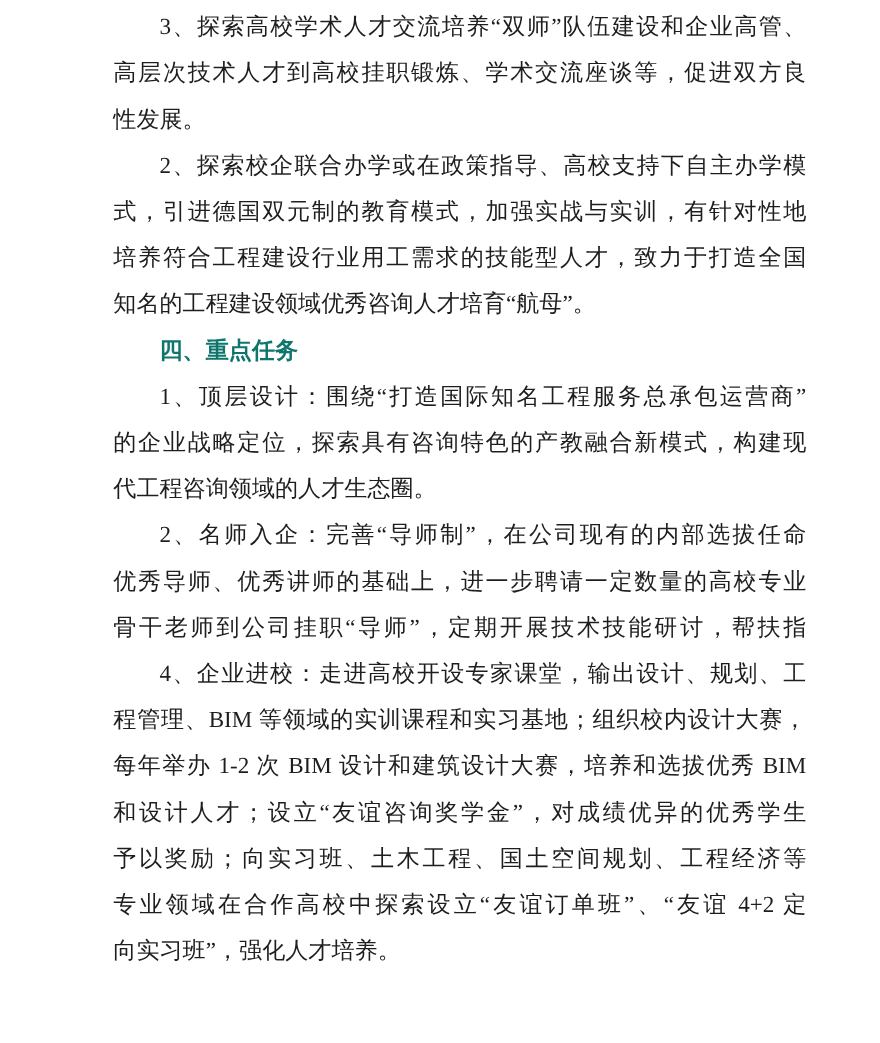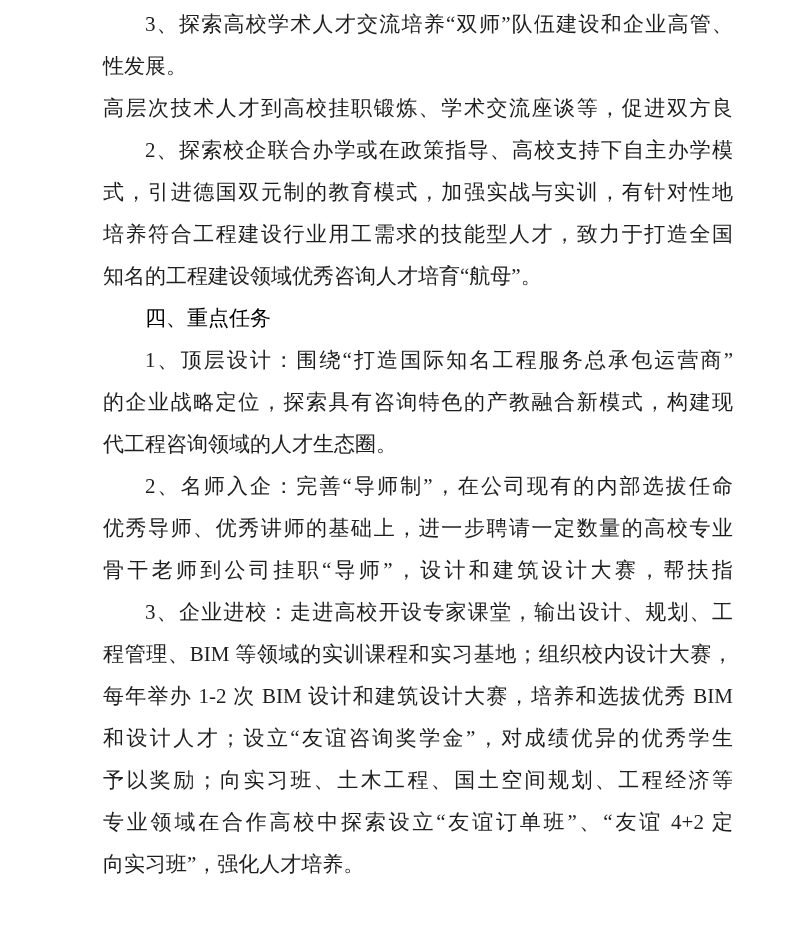--- a/index.html
+++ b/index.html
@@ -31,42 +31,42 @@
     color: #1e1e1e;
     letter-spacing: 0;
     text-align: justify;
     text-align-last: justify;
     text-justify: inter-character;
     white-space: normal;
     overflow: visible;
   }
   .line.first { text-indent: 2em; }
   .line.last  { text-align-last: left; }
-  .line.heading { font-weight: normal; color: #000000; }
+  .line.heading { font-weight: bold; color: #0f766e; }
 </style>
 </head>
 <body>
 
 <div class="page">
   <div class="body-text">
       <div class="line first">3、探索高校学术人才交流培养“双师”队伍建设和企业高管、</div>
+      <div class="line">高层次技术人才到高校挂职锻炼、学术交流座谈等，促进双方良</div>
       <div class="line last">性发展。</div>
-      <div class="line">高层次技术人才到高校挂职锻炼、学术交流座谈等，促进双方良</div>
       <div class="line first">2、探索校企联合办学或在政策指导、高校支持下自主办学模</div>
       <div class="line">式，引进德国双元制的教育模式，加强实战与实训，有针对性地</div>
       <div class="line">培养符合工程建设行业用工需求的技能型人才，致力于打造全国</div>
       <div class="line last">知名的工程建设领域优秀咨询人才培育“航母”。</div>
       <div class="line heading first last">四、重点任务</div>
       <div class="line first">1、顶层设计：围绕“打造国际知名工程服务总承包运营商”</div>
       <div class="line">的企业战略定位，探索具有咨询特色的产教融合新模式，构建现</div>
       <div class="line last">代工程咨询领域的人才生态圈。</div>
       <div class="line first">2、名师入企：完善“导师制”，在公司现有的内部选拔任命</div>
       <div class="line">优秀导师、优秀讲师的基础上，进一步聘请一定数量的高校专业</div>
-      <div class="line">骨干老师到公司挂职“导师”，设计和建筑设计大赛，帮扶指</div>
-      <div class="line first">3、企业进校：走进高校开设专家课堂，输出设计、规划、工</div>
+      <div class="line">骨干老师到公司挂职“导师”，定期开展技术技能研讨，帮扶指</div>
+      <div class="line first">4、企业进校：走进高校开设专家课堂，输出设计、规划、工</div>
       <div class="line">程管理、BIM 等领域的实训课程和实习基地；组织校内设计大赛，</div>
       <div class="line">每年举办 1-2 次 BIM 设计和建筑设计大赛，培养和选拔优秀 BIM</div>
       <div class="line">和设计人才；设立“友谊咨询奖学金”，对成绩优异的优秀学生</div>
       <div class="line">予以奖励；向实习班、土木工程、国土空间规划、工程经济等</div>
       <div class="line">专业领域在合作高校中探索设立“友谊订单班”、“友谊 4+2 定</div>
       <div class="line last">向实习班”，强化人才培养。</div>
     </div>
 </div>
 
 </body></html>

